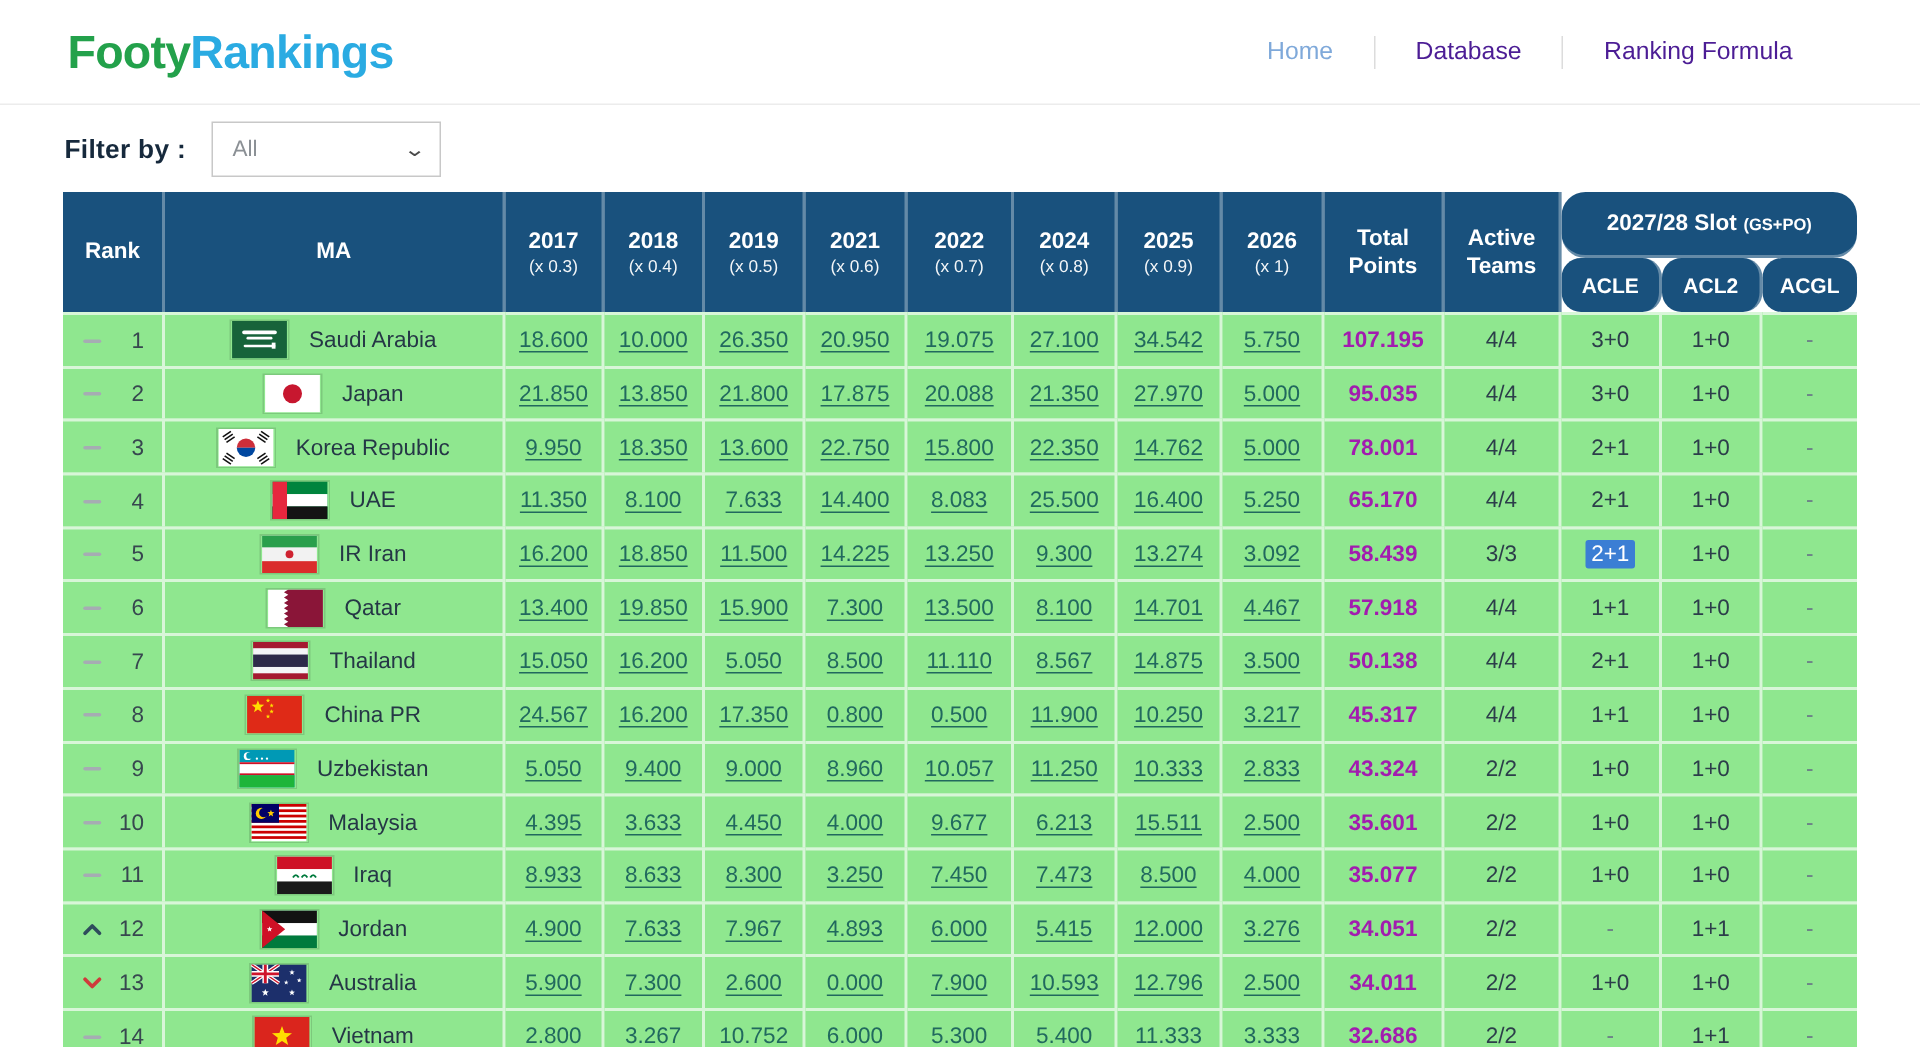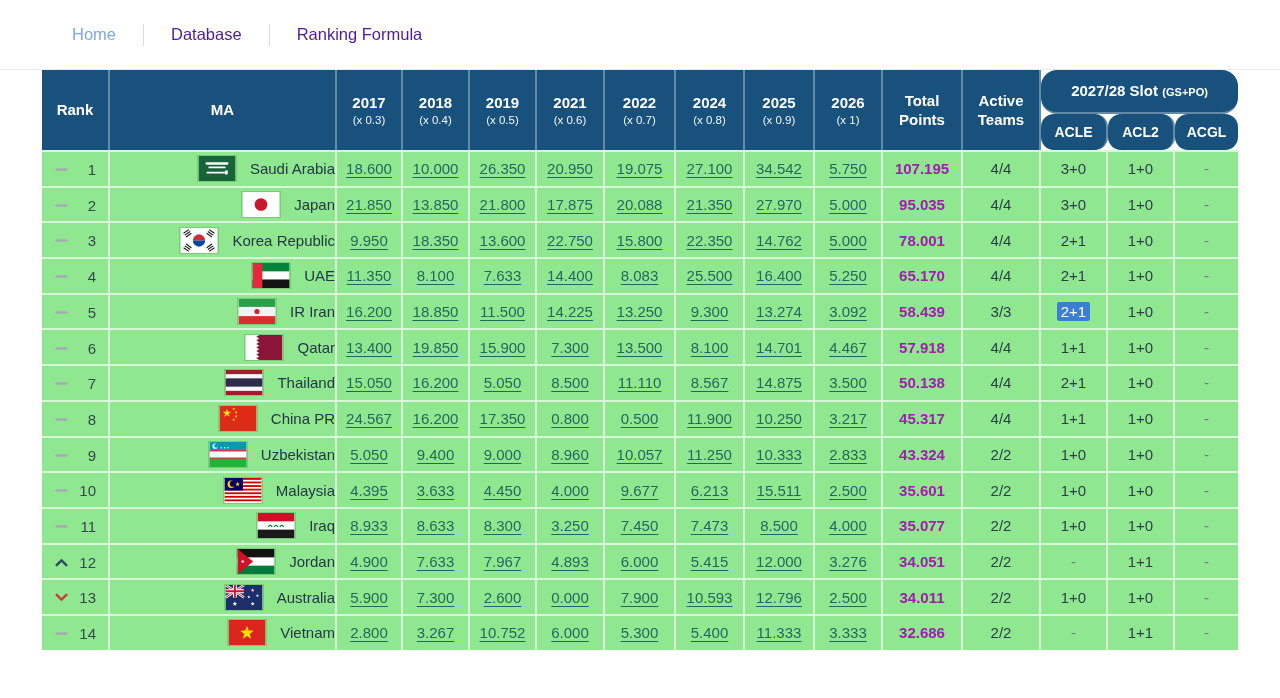--- a/index.html
+++ b/index.html
@@ -41,44 +41,54 @@
   th.slot .st { font-size:15px; }
   th.slot .gs { font-size:11px; font-weight:bold; }
   th.sub { font-size:14px;border-radius:13px; }
 
   tbody td { background:#8fe78f; height:35.7px; border-top:2px solid #d8f6d8; border-right:2px solid #d8f6d8;
              text-align:center; font-size:15px; color:#2c3e4a; padding:0; }
   tbody td.lastcol { border-right:none; }
   td.rank { color:#37474f; }
   td.rank .mv { display:inline-block; vertical-align:middle; margin-right:9px; line-height:0; }
   td.rank .rnum { display:inline-block; min-width:18px; text-align:right; vertical-align:middle; }
-  td.ma { text-align:right; padding-left:0; }
+  td.ma { text-align:center; padding-left:0; }
   td.ma .flag { display:inline-block; vertical-align:middle; line-height:0; box-shadow:0 0 0 1px rgba(0,0,0,.13); }
   td.ma .flag svg { display:block; }
   td.ma .cname { display:inline-block; vertical-align:middle; margin-left:14px; color:#253746; }
   a.pts { color:#21695e; text-decoration:underline; text-underline-offset:2.5px; cursor:pointer; }
   td.total { font-weight:bold; color:#a21caf; }
   td .dash { color:#6b7c87; }
   .sel { background:#3b7ed4; color:#fff; padding:1px 4px; border-radius:2px; }
 </style>
 </head>
 <body>
 
 <div class="page">
 
   <header class="topbar">
+    <div class="logo">
+      <span class="g">Footy</span><span class="b">Rankings</span>
+    </div>
     <nav class="nav">
         <a class="active">Home</a>
         <span class="div"></span>
         <a class="">Database</a>
         <span class="div"></span>
         <a class="">Ranking Formula</a>
       </nav>
   </header>
 
+  <div class="filterbar">
+    <span class="flabel">Filter by :</span>
+    <div class="select">
+      <span class="val">All</span>
+      <span class="chev">⌄</span>
+    </div>
+  </div>
 
   <table>
     <colgroup>
       <col style="width:68px">
         <col style="width:227px">
       <col style="width:66px">
         <col style="width:67px">
         <col style="width:67px">
         <col style="width:68px">
       <col style="width:71px">

